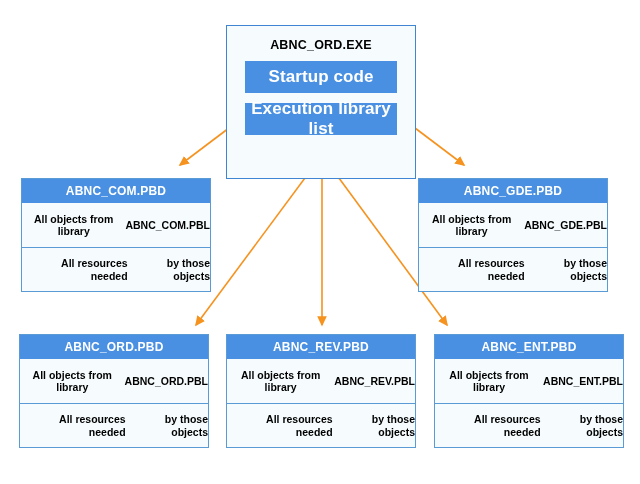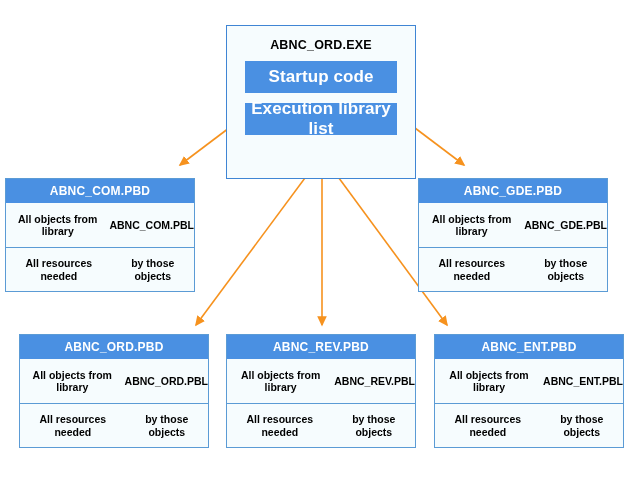--- a/index.html
+++ b/index.html
@@ -94,25 +94,26 @@
     justify-content: center;
     text-align: center;
     font-size: 10.5px;
     font-weight: bold;
     color: #000000;
     line-height: 12.5px;
     box-sizing: border-box;
   }
   .pbd-sec.divided {
     border-top: 1px solid #5b9bd5;
+    text-align: right;
   }
   .pbd-sec span { display: block; }
 
   
-  #box-com { left: 5px;  top: 178px; }
+  #box-com { left: 21px;  top: 178px; }
   #box-gde { left: 418px; top: 178px; }
   
   #box-ord { left: 19px;  top: 334px; }
   #box-rev { left: 226px; top: 334px; }
   #box-ent { left: 434px; top: 334px; }
 </style>
 </head>
 <body>
 
 <div id="canvas">

